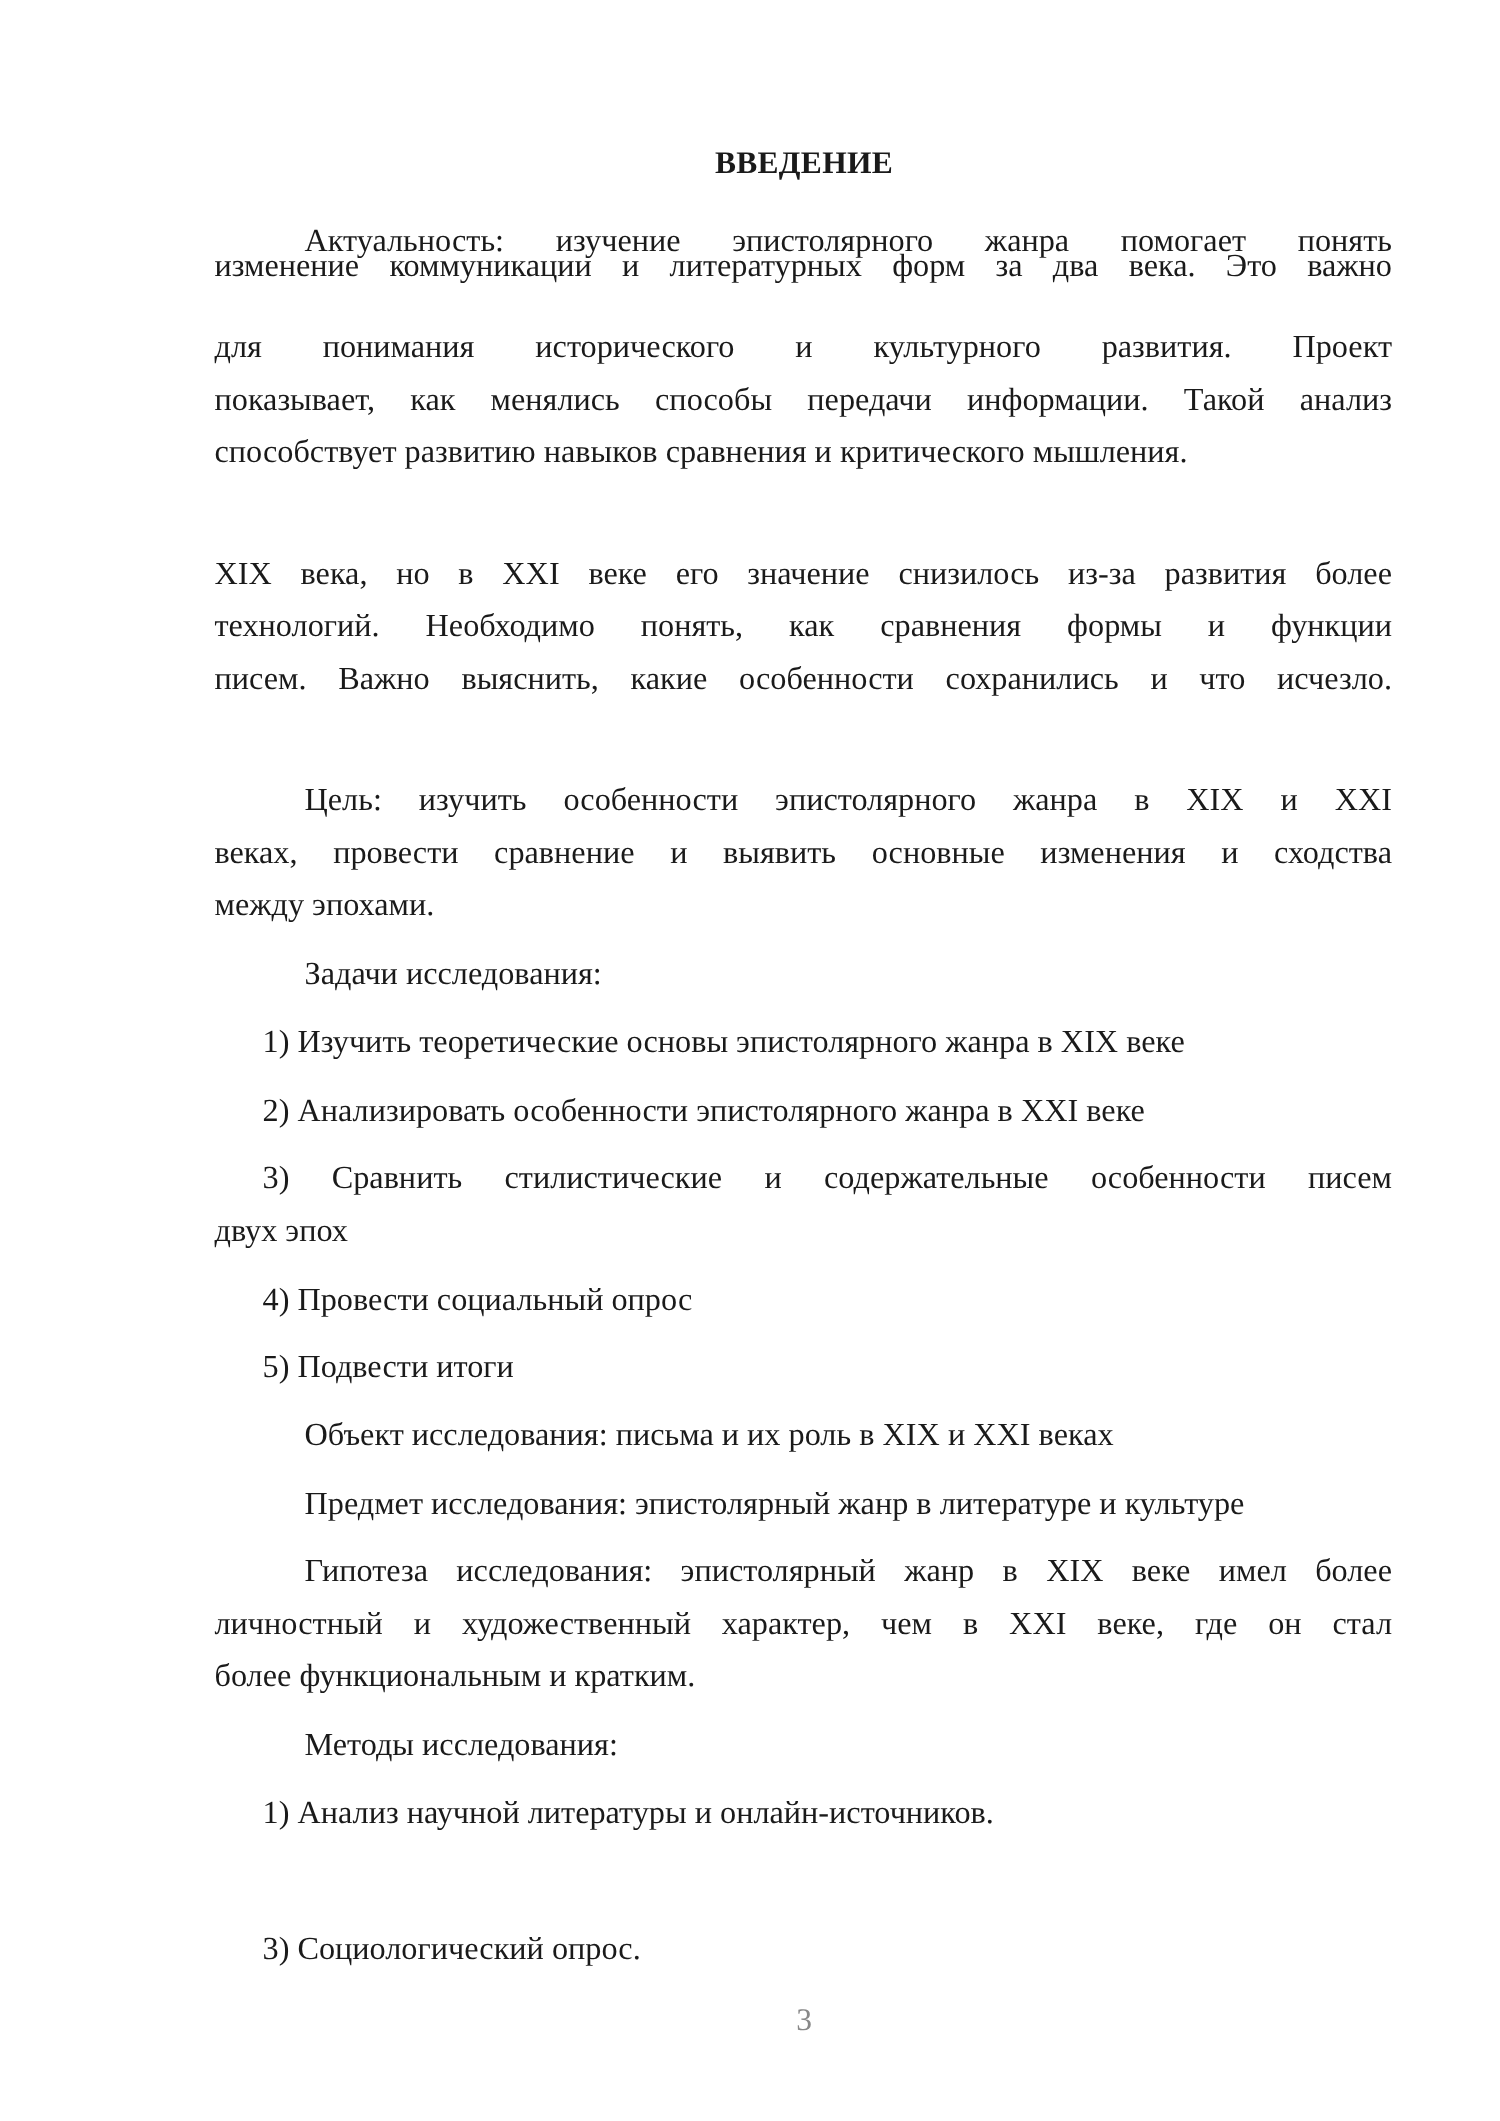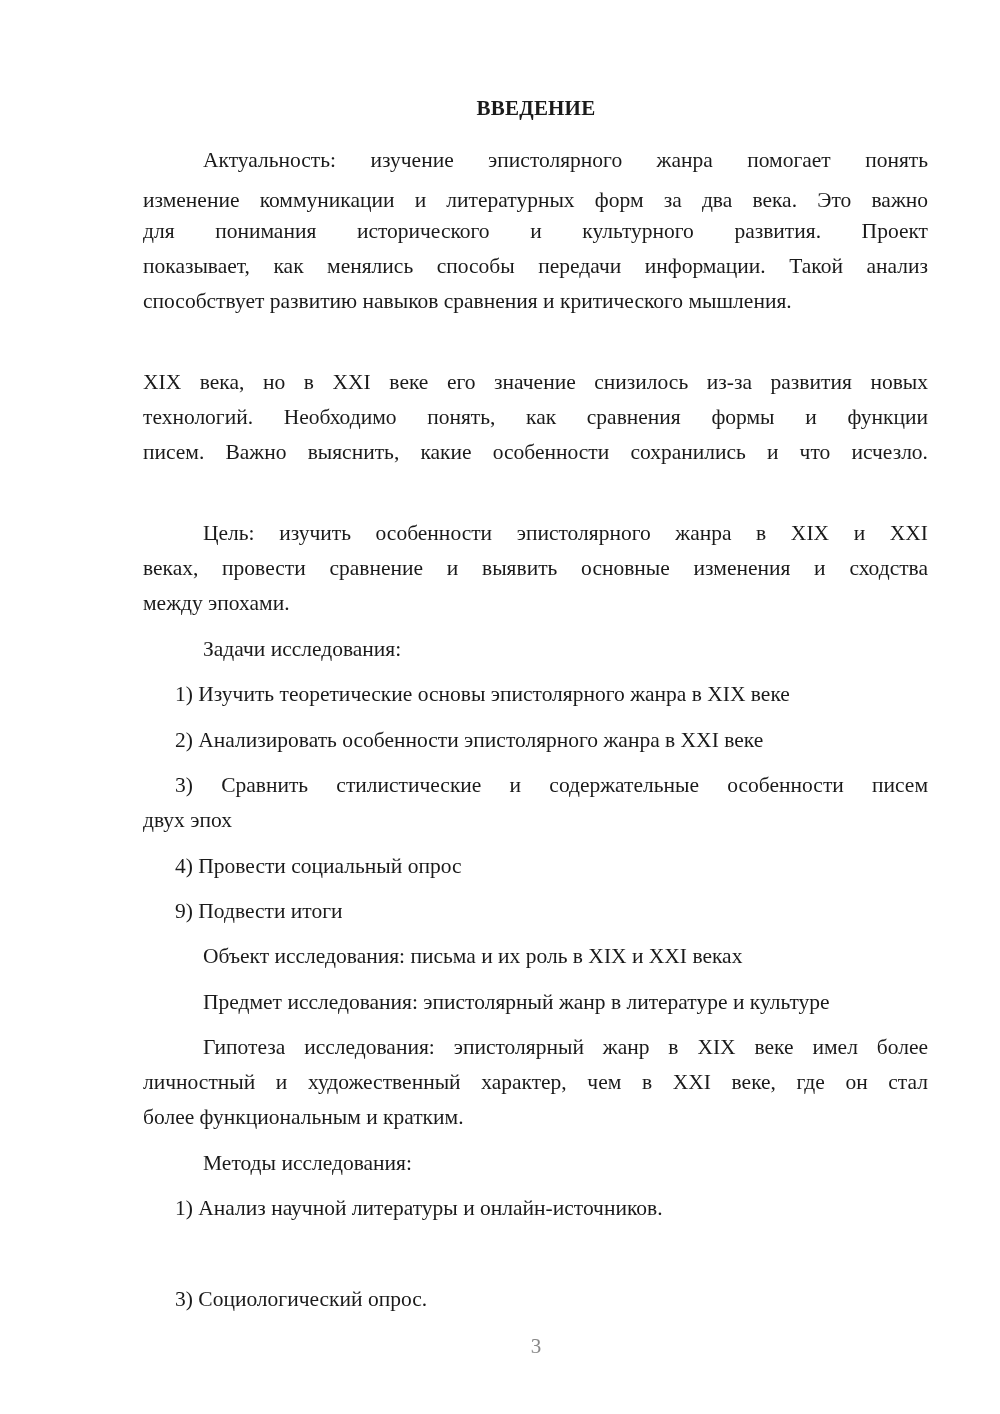--- a/index.html
+++ b/index.html
@@ -27,40 +27,40 @@
   }
 </style>
 </head>
 <body>
 
 <div class="page">
 
   <div class="title">ВВЕДЕНИЕ</div>
 
   <div class="line ind just" style="top:146px">Актуальность: изучение эпистолярного жанра помогает понять</div>
-  <div class="line just" style="top:186px">изменение коммуникации и литературных форм за два века. Это важно</div>
+  <div class="line just" style="top:163px">изменение коммуникации и литературных форм за два века. Это важно</div>
   <div class="line just" style="top:217px">для понимания исторического и культурного развития. Проект</div>
   <div class="line just" style="top:252px">показывает, как менялись способы передачи информации. Такой анализ</div>
   <div class="line" style="top:287px">способствует развитию навыков сравнения и критического мышления.</div>
 
-  <div class="line just" style="top:368px">XIX века, но в XXI веке его значение снизилось из-за развития новых</div>
+  <div class="line just" style="top:368px">XIX века, но в XXI веке его значение снизилось из-за развития более</div>
   <div class="line just" style="top:403px">технологий. Необходимо понять, как сравнения формы и функции</div>
   <div class="line just" style="top:438px">писем. Важно выяснить, какие особенности сохранились и что исчезло.</div>
 
   <div class="line ind just" style="top:519px">Цель: изучить особенности эпистолярного жанра в XIX и XXI</div>
   <div class="line just" style="top:554px">веках, провести сравнение и выявить основные изменения и сходства</div>
   <div class="line" style="top:589px">между эпохами.</div>
 
   <div class="line ind" style="top:635px">Задачи исследования:</div>
   <div class="line li" style="top:680px">1) Изучить теоретические основы эпистолярного жанра в XIX веке</div>
   <div class="line li" style="top:726px">2) Анализировать особенности эпистолярного жанра в XXI веке</div>
   <div class="line li just" style="top:771px">3) Сравнить стилистические и содержательные особенности писем</div>
   <div class="line" style="top:806px">двух эпох</div>
   <div class="line li" style="top:852px">4) Провести социальный опрос</div>
-  <div class="line li" style="top:897px">9) Подвести итоги</div>
+  <div class="line li" style="top:897px">5) Подвести итоги</div>
 
   <div class="line ind" style="top:942px">Объект исследования: письма и их роль в XIX и XXI веках</div>
   <div class="line ind" style="top:988px">Предмет исследования: эпистолярный жанр в литературе и культуре</div>
 
   <div class="line ind just" style="top:1033px">Гипотеза исследования: эпистолярный жанр в XIX веке имел более</div>
   <div class="line just" style="top:1068px">личностный и художественный характер, чем в XXI веке, где он стал</div>
   <div class="line" style="top:1103px">более функциональным и кратким.</div>
 
   <div class="line ind" style="top:1149px">Методы исследования:</div>
   <div class="line li" style="top:1194px">1) Анализ научной литературы и онлайн-источников.</div>

